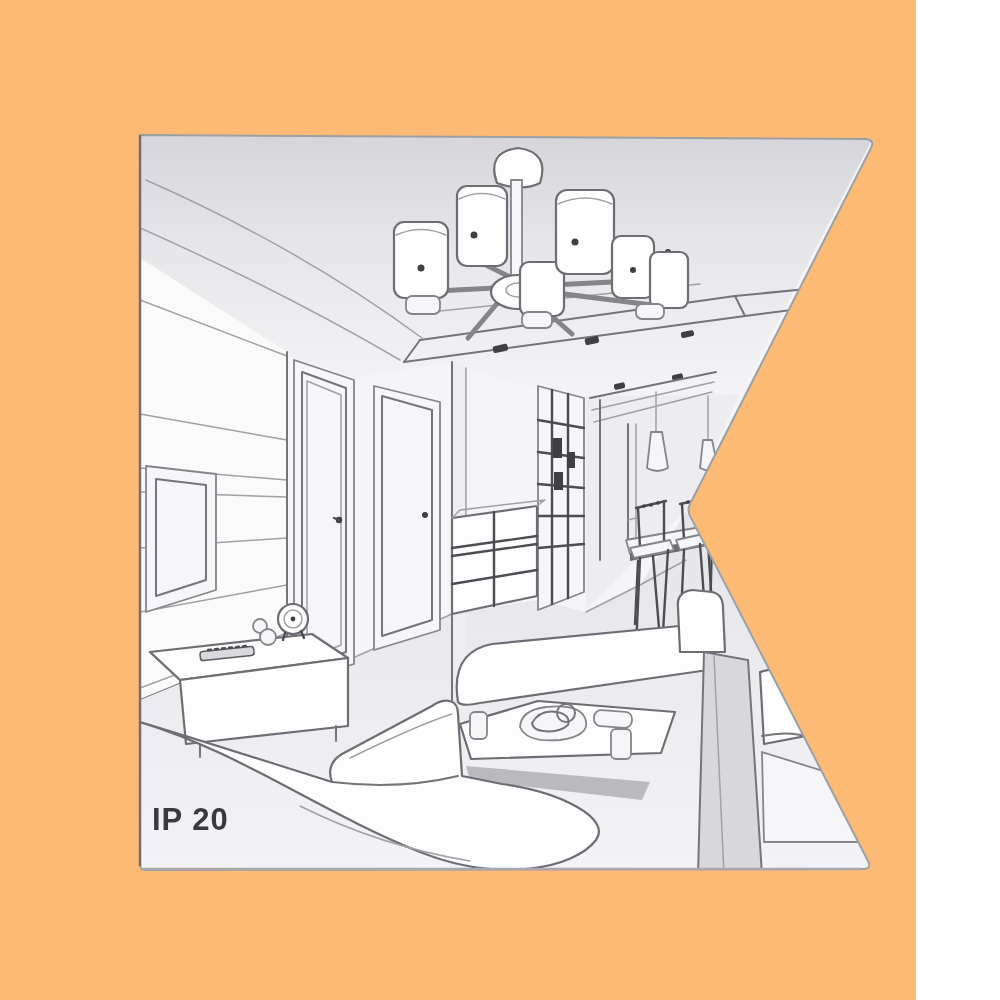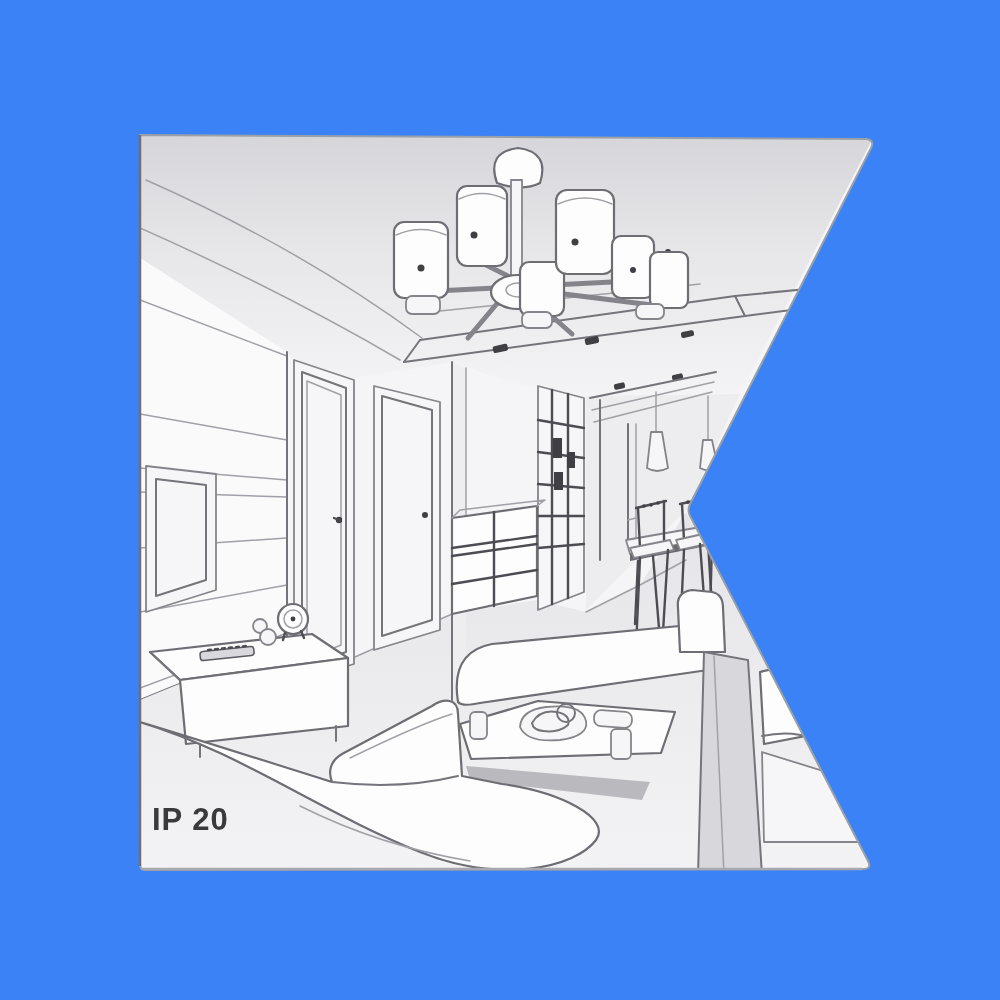--- a/index.html
+++ b/index.html
@@ -1,16 +1,16 @@
 <!DOCTYPE html>
 <html><head>
 <meta charset="utf-8">
 <style>
   html,body{margin:0;padding:0;background:#ffffff;}
-  .stage{position:relative;width:1000px;height:1000px;background:#3b82f6;overflow:hidden;
+  .stage{position:relative;width:916px;height:1000px;background:#fdba74;overflow:hidden;
          font-family:"Liberation Sans",sans-serif;}
   .stage svg{position:absolute;left:0;top:0;}
   .ip-label{position:absolute;left:152px;top:802px;font-size:31px;font-weight:600;
             color:#3a3a3c;letter-spacing:1px;user-select:none;}
   
   .ln      {fill:none;stroke:#74747a;stroke-width:2;stroke-linecap:round;stroke-linejoin:round;}
   .ln-soft {fill:none;stroke:#a0a0a6;stroke-width:1.5;stroke-linecap:round;stroke-linejoin:round;}
   .ln-dark {fill:none;stroke:#4c4c52;stroke-width:2.4;stroke-linecap:round;stroke-linejoin:round;}
   .fw      {fill:#fdfdfe;stroke:#6d6d73;stroke-width:2.2;stroke-linejoin:round;}
   .fw-soft {fill:#f6f6f8;stroke:#84848a;stroke-width:1.8;stroke-linejoin:round;}

